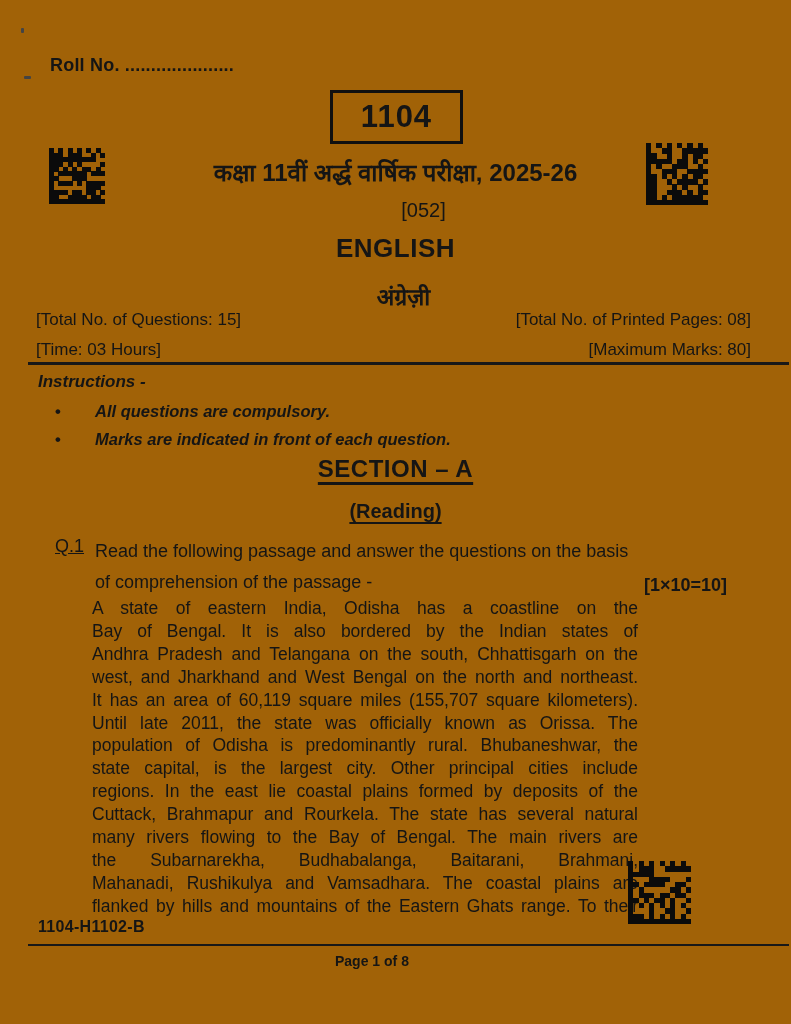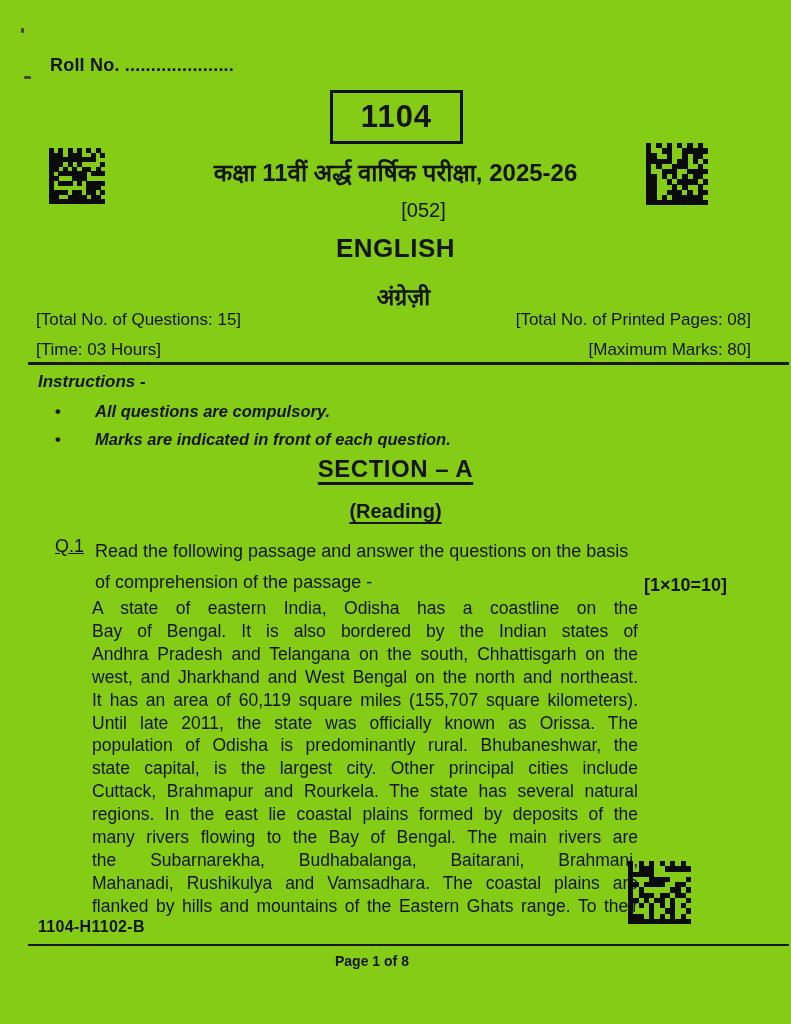--- a/index.html
+++ b/index.html
@@ -4,21 +4,21 @@
 <style>
   html,body{margin:0;padding:0;}
   body{
     width:791px;height:1024px;
     background:#e9e9e7;
     font-family:"Liberation Sans","DejaVu Sans",sans-serif;
     color:#151515;
   }
   .page{
     position:relative;width:791px;height:1024px;
-    background:#84cc16;overflow:hidden;
+    background:#a16207;overflow:hidden;
   }
   
   .scan-mark{position:absolute;background:#444;border-radius:1px;}
   .mark-1{left:21px;top:28px;width:3px;height:5px;}
   .mark-2{left:24px;top:76px;width:7px;height:3px;}
 
   .roll-row{position:absolute;left:50px;top:55px;font-size:18px;font-weight:700;letter-spacing:.2px;}
 
   .code-box{
     position:absolute;left:330px;top:90px;width:127px;height:48px;
@@ -307,22 +307,22 @@
 
   <div class="passage">
       <div class="passage-line">A state of eastern India, Odisha has a coastline on the</div>
       <div class="passage-line">Bay of Bengal. It is also bordered by the Indian states of</div>
       <div class="passage-line">Andhra Pradesh and Telangana on the south, Chhattisgarh on the</div>
       <div class="passage-line">west, and Jharkhand and West Bengal on the north and northeast.</div>
       <div class="passage-line">It has an area of 60,119 square miles (155,707 square kilometers).</div>
       <div class="passage-line">Until late 2011, the state was officially known as Orissa. The</div>
       <div class="passage-line">population of Odisha is predominantly rural. Bhubaneshwar, the</div>
       <div class="passage-line">state capital, is the largest city. Other principal cities include</div>
+      <div class="passage-line">regions. In the east lie coastal plains formed by deposits of the</div>
       <div class="passage-line">Cuttack, Brahmapur and Rourkela. The state has several natural</div>
-      <div class="passage-line">regions. In the east lie coastal plains formed by deposits of the</div>
       <div class="passage-line">many rivers flowing to the Bay of Bengal. The main rivers are</div>
       <div class="passage-line">the Subarnarekha, Budhabalanga, Baitarani, Brahmani,</div>
       <div class="passage-line">Mahanadi, Rushikulya and Vamsadhara. The coastal plains are</div>
       <div class="passage-line">flanked by hills and mountains of the Eastern Ghats range. To their</div>
     </div>
 
   <div class="barcode barcode-br">
       <svg viewBox="0 0 12 12" shape-rendering="crispEdges">
         <rect x="0" y="0" width="1.04" height="1.04"></rect>
         <rect x="2" y="0" width="1.04" height="1.04"></rect>

